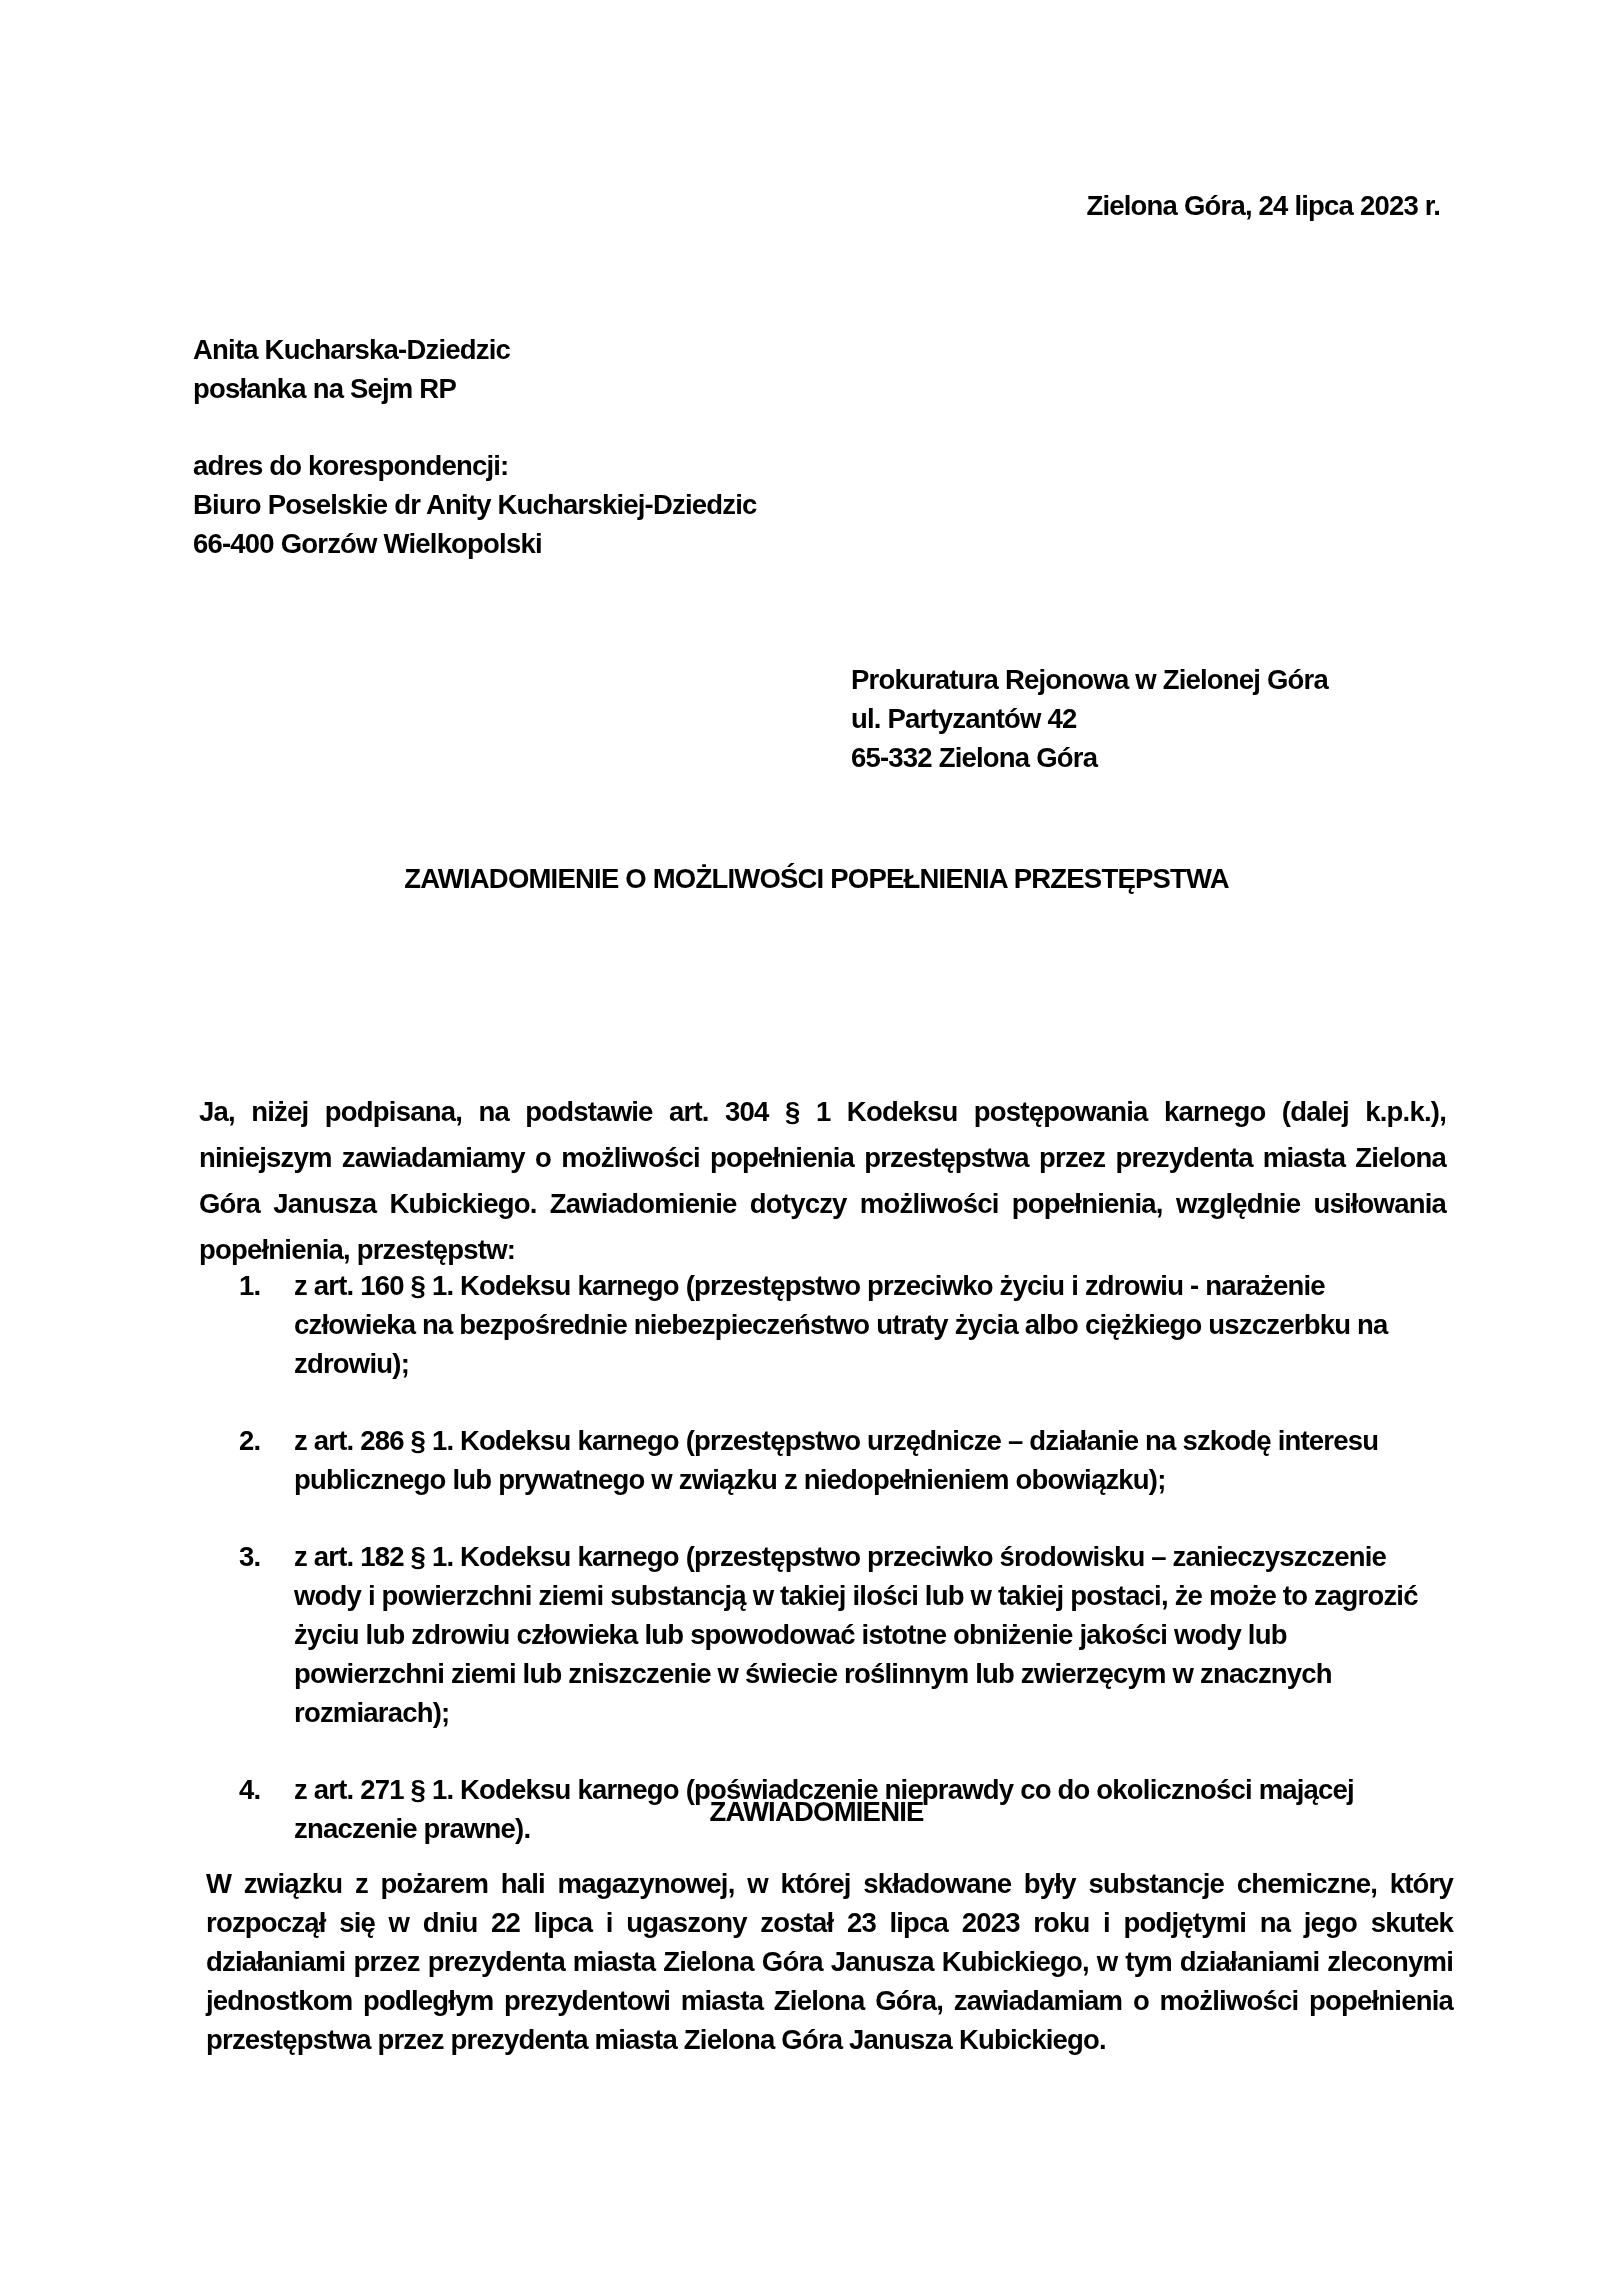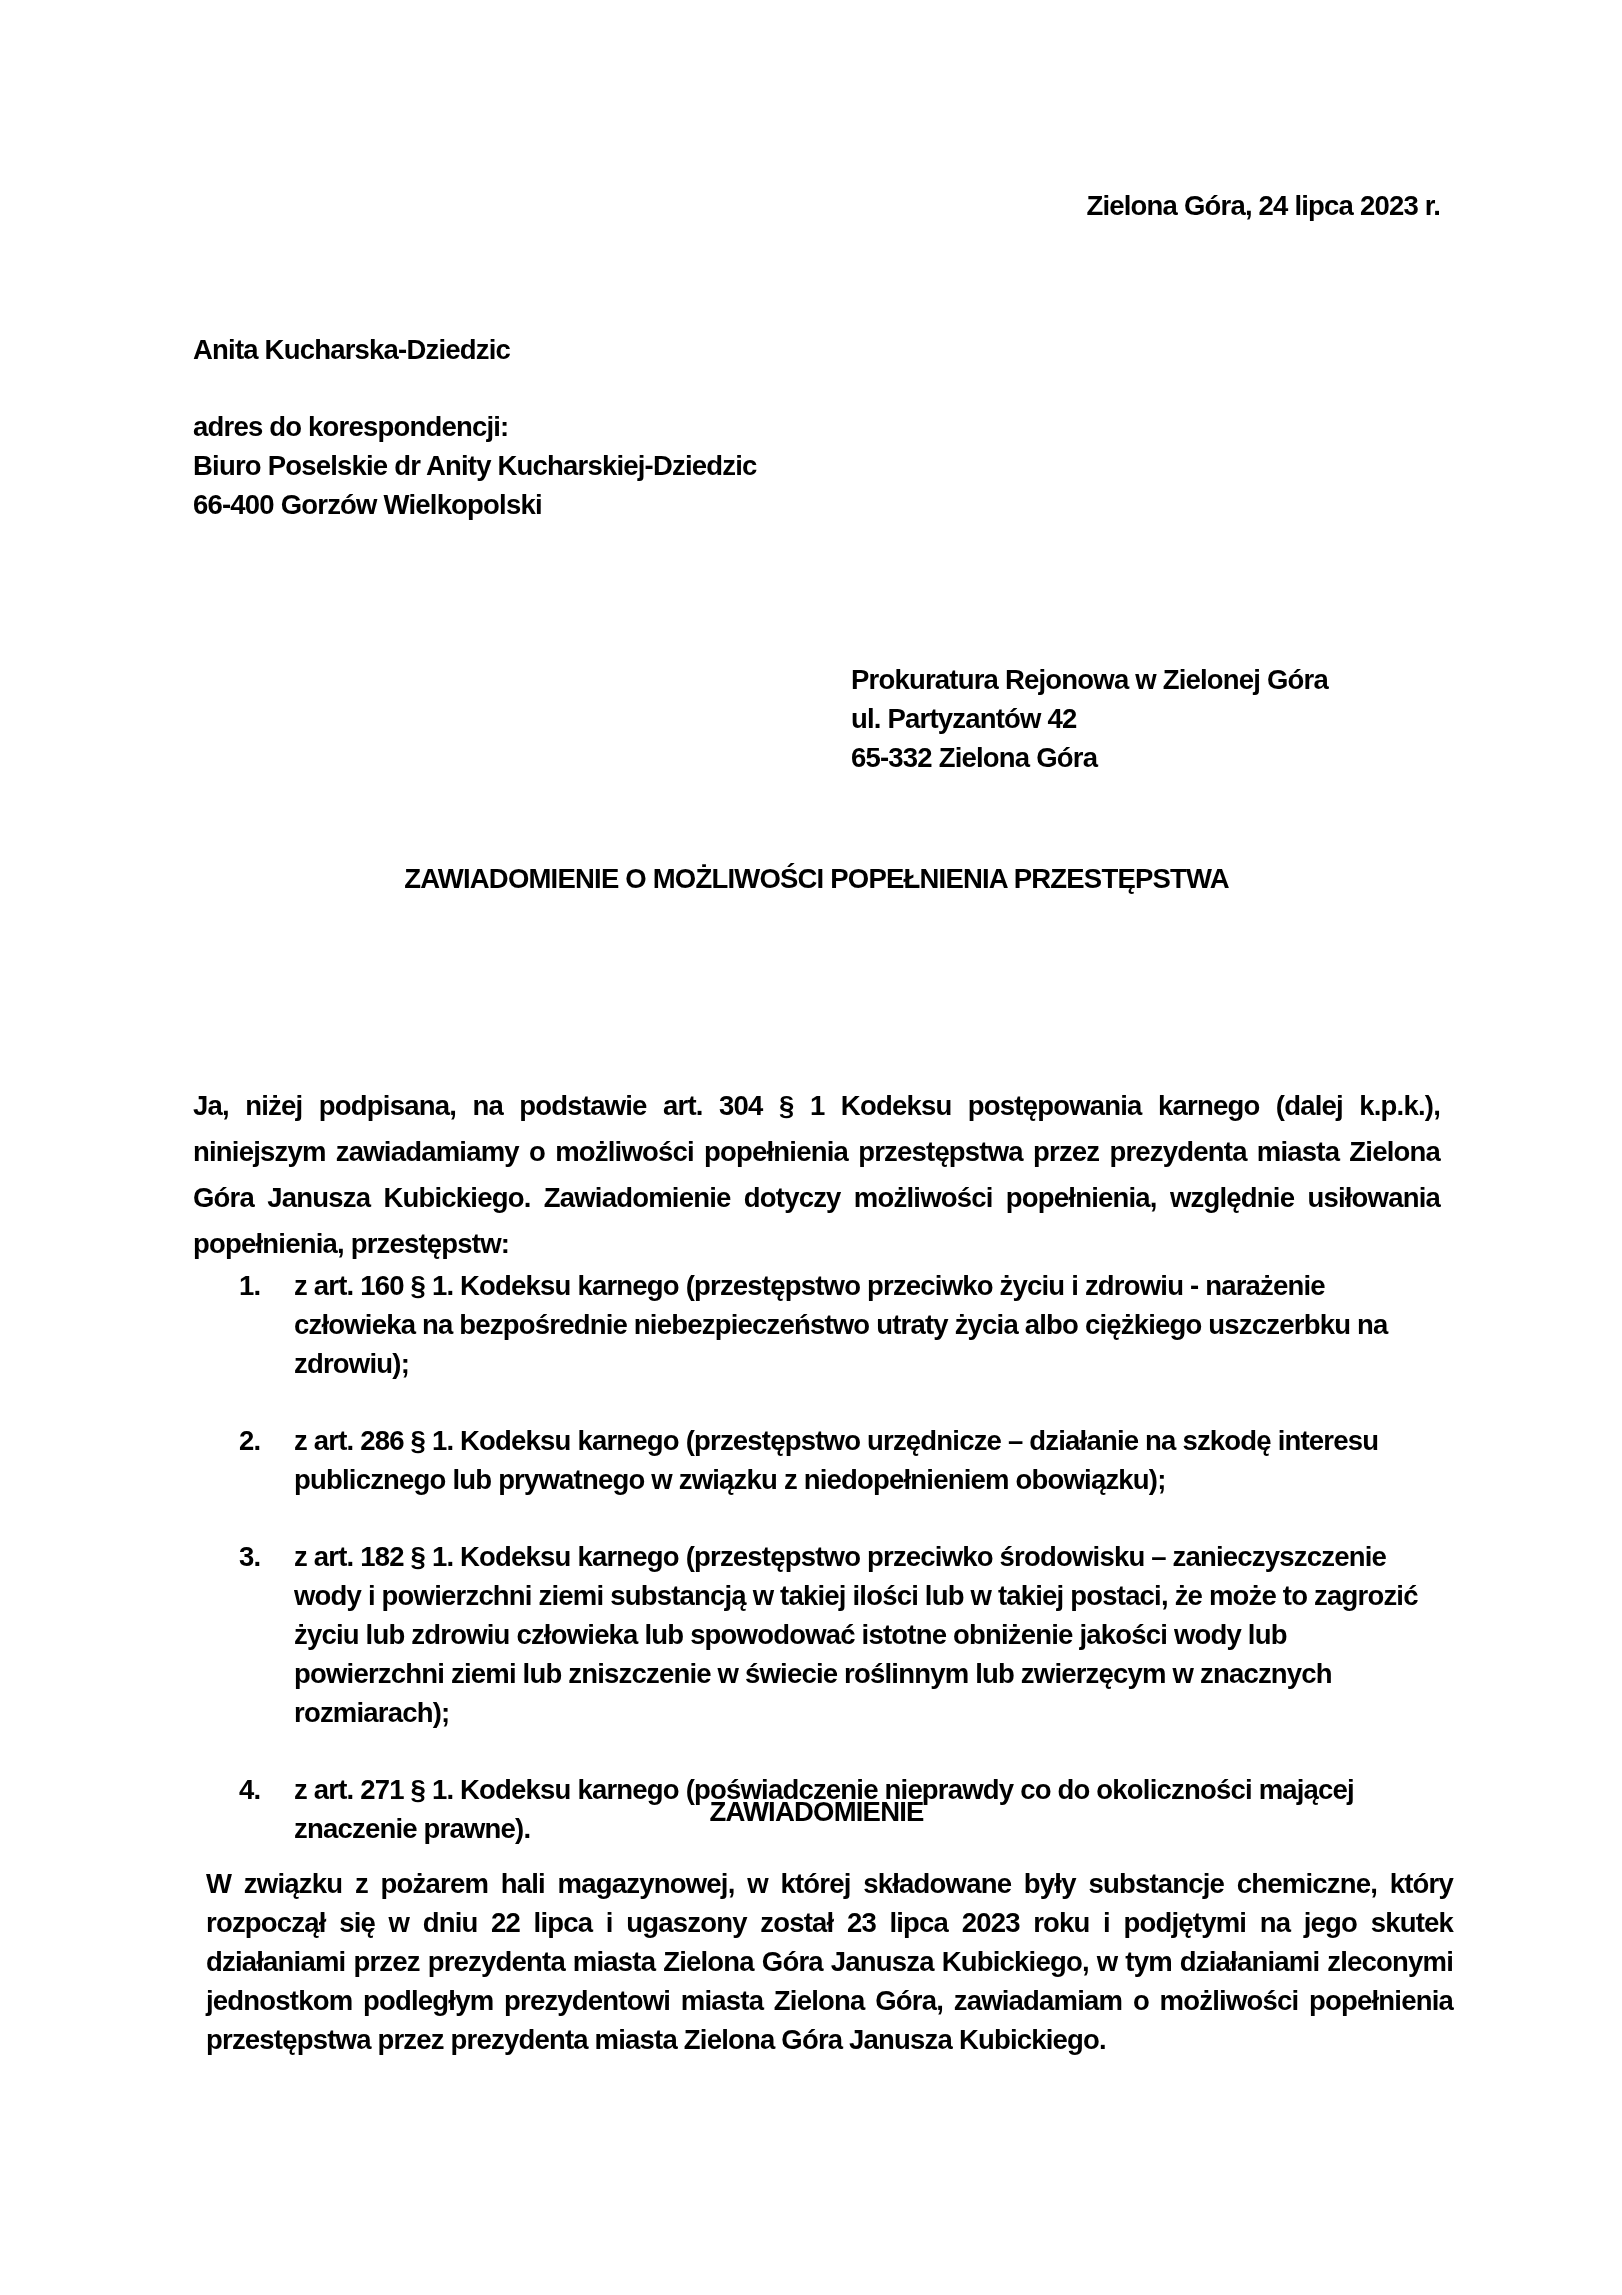--- a/index.html
+++ b/index.html
@@ -48,21 +48,21 @@
     left: 193px;
     width: 1247px;
     line-height: 39px;
     text-align: center;
   }
   .intro {
     position: absolute;
     top: 1083px;
     left: 193px;
     width: 1247px;
-    margin: 0;
+    margin: 6px;
     line-height: 46px;
     text-align: justify;
   }
   .offenses {
     position: absolute;
     top: 1266px;
     left: 193px;
     width: 1250px;
     margin: 0;
     padding: 0;
@@ -101,20 +101,21 @@
 </style>
 </head>
 <body>
 
 <div class="page">
 
   <div class="date">Zielona Góra, 24 lipca 2023 r.</div>
 
   <div class="sender">
     <div>Anita Kucharska-Dziedzic</div>
+    <div>posłanka na Sejm RP</div>
     <div class="gap"></div>
     <div>adres do korespondencji:</div>
     <div>Biuro Poselskie dr Anity Kucharskiej-Dziedzic</div>
     <div>66-400 Gorzów Wielkopolski</div>
   </div>
 
   <div class="recipient">
     <div>Prokuratura Rejonowa w Zielonej Góra</div>
     <div>ul. Partyzantów 42</div>
     <div>65-332 Zielona Góra</div>

